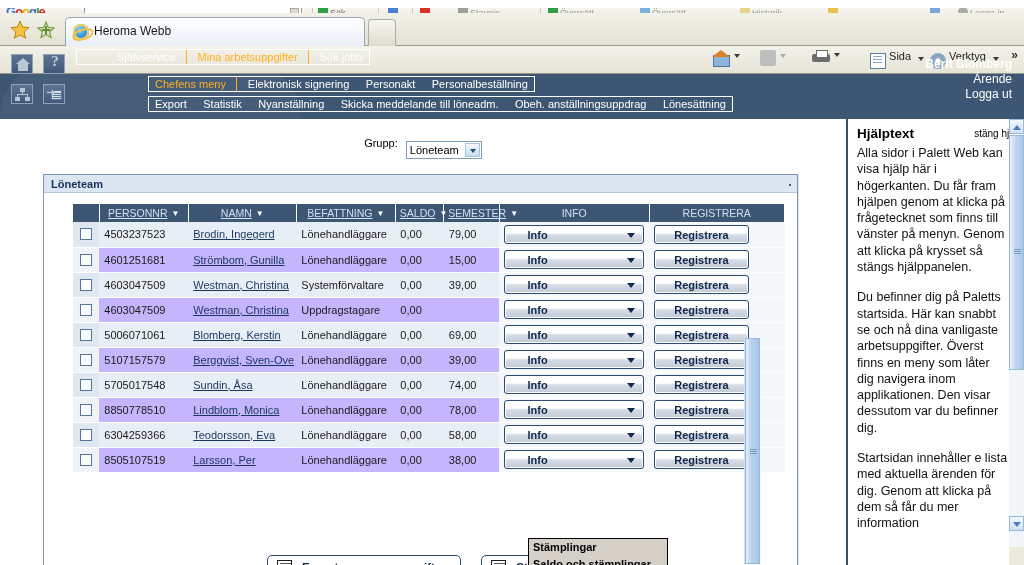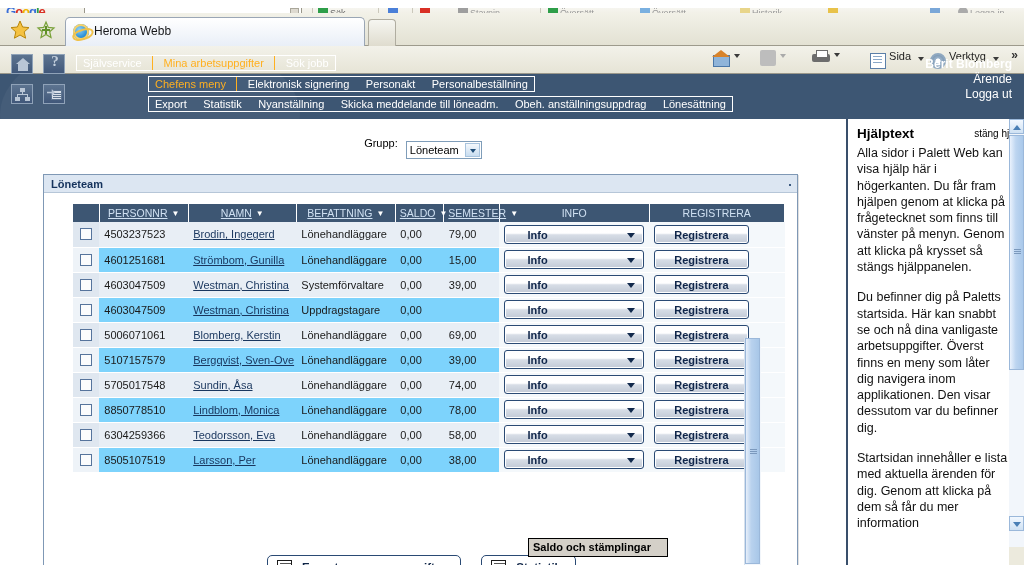--- a/index.html
+++ b/index.html
@@ -119,21 +119,21 @@
   .icon-cfg .arrow{position:absolute;left:0px;top:1px;width:8px;height:7px;background:#b9c6d6;clip-path:polygon(0 40%,60% 40%,60% 0,100% 50%,60% 100%,60% 60%,0 60%);}
 
   
   .navbox { position:absolute; border:1px solid #ffffff; height:16px; }
   .navbox a {
     display:inline-block; height:14px; line-height:14px;
     padding:0 6px; font-size:11px; color:#ffffff; text-decoration:none; vertical-align:top;
   }
   .navbox a.active { color:#ffb020; }
   .navbox .vdiv-o { display:inline-block; width:1px; height:14px; background:#ffb020; vertical-align:top; }
-  #nav1 { left:76px; top:55px; }
+  #nav1 { left:76px; top:49px;padding-left:34px; }
   #nav2 { left:148px; top:76px; }
   #nav3 { left:148px; top:96px; }
 
   .userbox { position:absolute; right:12px; top:57px; text-align:right; color:#fff;
              font-size:12px; font-weight:bold; line-height:15px; }
   .userbox .lnk { font-weight:normal; }
 
   
   .content {
     position:absolute; left:0; top:119px; width:846px; height:446px;
@@ -175,21 +175,21 @@
     height:18px; padding:0 4px; border-right:1px solid #ffffff; white-space:nowrap;
   }
   table.grid th .srt { display:inline-block; margin-left:4px; color:#ffffff; font-size:8px; vertical-align:1px;}
   table.grid th u { text-decoration:underline; }
   table.grid th.center { text-align:center; }
   table.grid td {
     height:25px; padding:0 5px; border-bottom:1px solid #ffffff; white-space:nowrap;
     color:#1a1a1a; overflow:hidden;
   }
   tr.r-odd td { background:#e8eef5; }
-  tr.r-even td { background:#7dd3fc; }
+  tr.r-even td { background:#c4b5fd; }
   td.c-chk { width:26px; background:#dfe7f0 !important; text-align:center; }
   tr.r-even td.c-chk { background:#eef3f8 !important; }
   .chk { display:inline-block; width:12px; height:12px; background:#fbfcfd; border:1px solid #56749c; vertical-align:-2px; }
   td.c-name a { color:#19365e; }
   td.c-num { width:88px; }
   td.c-name { width:107px; }
   td.c-bef  { width:98px; }
   td.c-saldo{ width:48px; }
   td.c-sem  { width:55px; }
   td.c-info { width:148px; background:#f4f8fb !important; }
@@ -584,20 +584,21 @@
 
   <div class="vsb">
     <div class="track"></div>
     <div class="thumb">
         <span class="grip"></span>
       </div>
 
   </div>
 
   <div class="ddlist" id="ddlist">
+      <div class="opt">Stämplingar</div>
       <div class="opt">Saldo och stämplingar</div>
     </div>
 </div>
 
 <div class="helppanel">
   <div class="help-hd">
     <span class="help-title">Hjälptext</span>
     <span class="help-close">stäng hjäl</span>
   </div>
   <div class="help-body" id="help-body">

